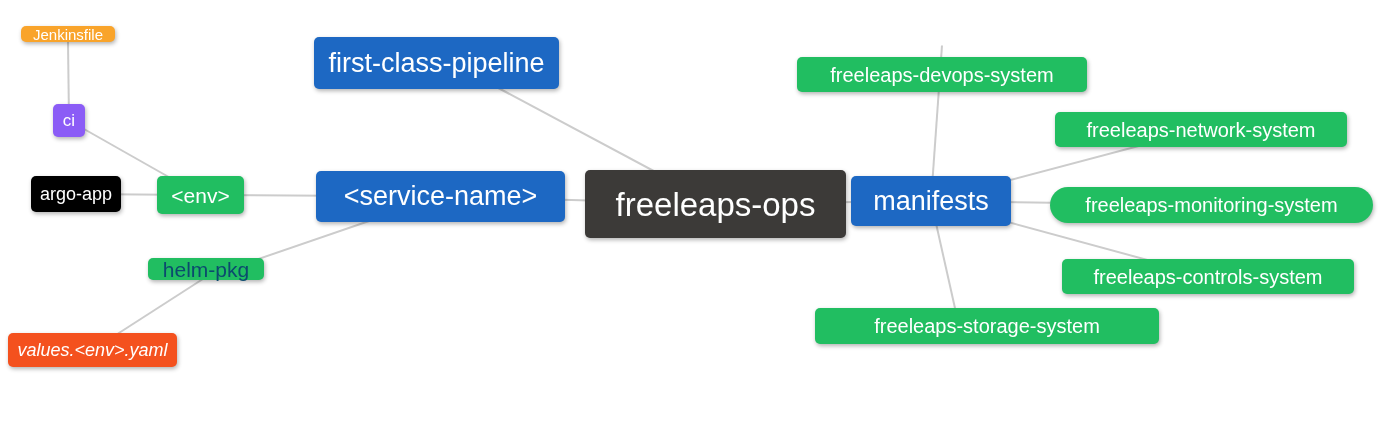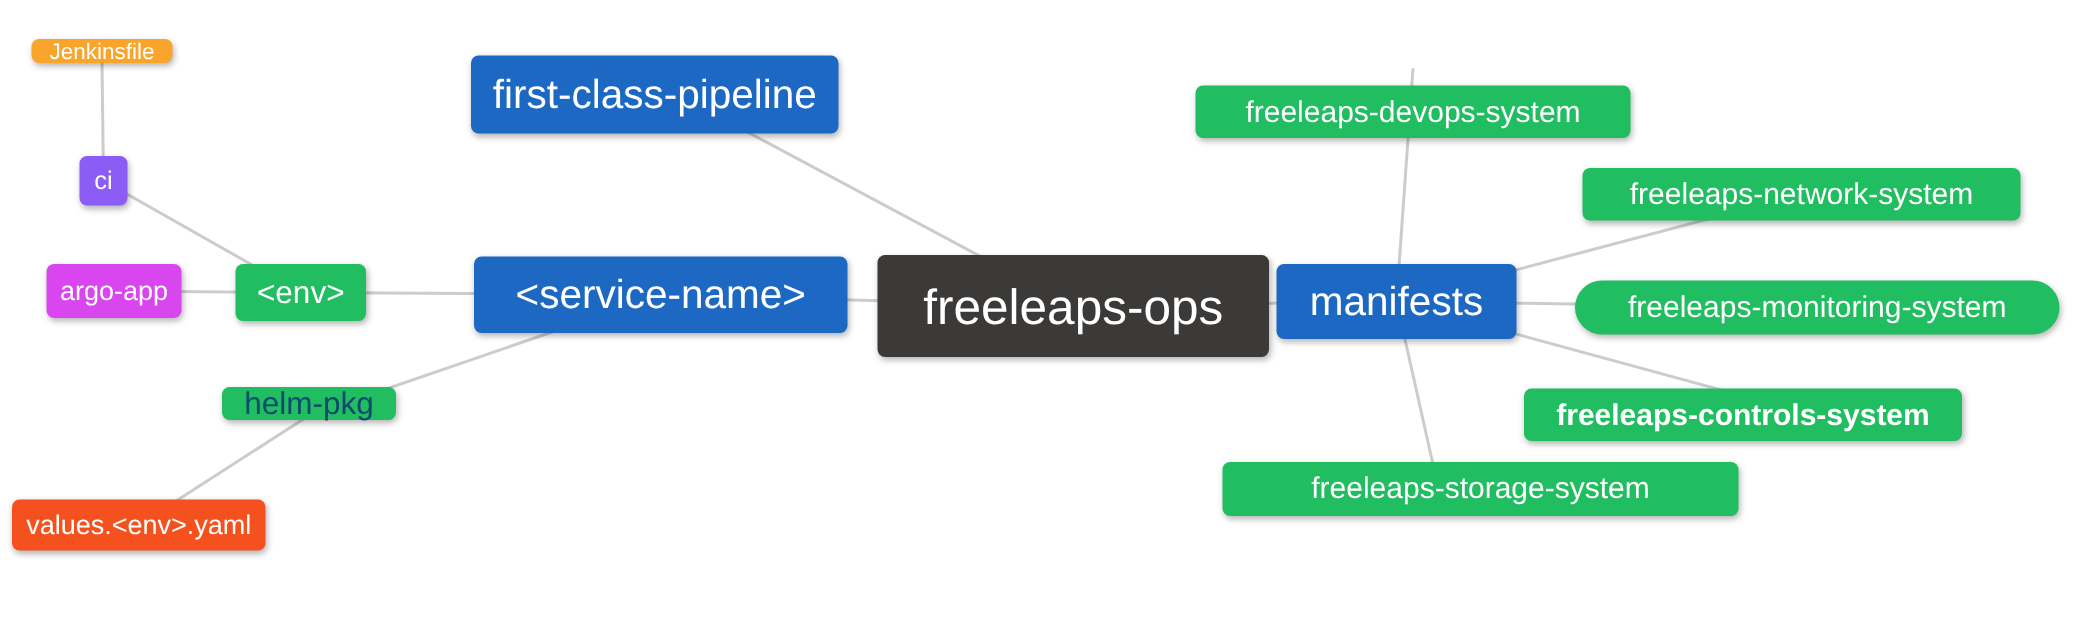--- a/index.html
+++ b/index.html
@@ -59,21 +59,21 @@
       <line x1="931" y1="201" x2="1208" y2="276.5" stroke="#cccccc" stroke-width="2"></line>
       <line x1="931" y1="201" x2="959" y2="326" stroke="#cccccc" stroke-width="2"></line>
     </svg>
 <div class="node" style="left: 585px; top: 170px; width: 261px; height: 68px; font-size: 33px; background: rgb(60, 58, 56); color: rgb(255, 255, 255);">freeleaps-ops</div>
     <div class="node" style="left: 314px; top: 37px; width: 245px; height: 52px; font-size: 27px; background: rgb(29, 104, 195); color: rgb(255, 255, 255);">first-class-pipeline</div>
     <div class="node" style="left: 316px; top: 171px; width: 249px; height: 51px; font-size: 27px; background: rgb(29, 104, 195); color: rgb(255, 255, 255);">&lt;service-name&gt;</div>
     <div class="node" style="left: 851px; top: 176px; width: 160px; height: 50px; font-size: 27px; background: rgb(29, 104, 195); color: rgb(255, 255, 255);">manifests</div>
     <div class="node" style="left: 157px; top: 176px; width: 87px; height: 38px; font-size: 21px; background: rgb(33, 190, 97); color: rgb(255, 255, 255);">&lt;env&gt;</div>
     <div class="node" style="left: 148px; top: 258px; width: 116px; height: 22px; font-size: 21px; background: rgb(33, 190, 97); color: #0c4a6e;">helm-pkg</div>
     <div class="node" style="left: 53px; top: 104px; width: 32px; height: 33px; font-size: 17px; background: #8b5cf6; color: rgb(255, 255, 255);">ci</div>
-    <div class="node" style="left: 31px; top: 176px; width: 90px; height: 36px; font-size: 18px; background: #d946ef; color: rgb(255, 255, 255);">argo-app</div>
-    <div class="node" style="left: 8px; top: 333px; width: 169px; height: 34px; font-size: 18px; background: rgb(244, 81, 30); color: rgb(255, 255, 255);">values.&lt;env&gt;.yaml</div>
+    <div class="node" style="left: 31px; top: 176px; width: 90px; height: 36px; font-size: 18px; background: #000000; color: rgb(255, 255, 255);">argo-app</div>
+    <div class="node" style="left: 8px; top: 333px; width: 169px; height: 34px; font-size: 18px; background: rgb(244, 81, 30); color: rgb(255, 255, 255); font-style: italic;">values.&lt;env&gt;.yaml</div>
     <div class="node" style="left: 21px; top: 26px; width: 94px; height: 16px; font-size: 15px; background: rgb(249, 164, 43); color: rgb(255, 255, 255);">Jenkinsfile</div>
     <div class="node" style="left: 797px; top: 28px; width: 290px; height: 35px; font-size: 20px; background: rgb(33, 190, 97); color: rgb(255, 255, 255); margin-top: 29px;">freeleaps-devops-system</div>
     <div class="node" style="left: 1055px; top: 112px; width: 292px; height: 35px; font-size: 20px; background: rgb(33, 190, 97); color: rgb(255, 255, 255);">freeleaps-network-system</div>
     <div class="node" style="left: 1050px; top: 187px; width: 323px; height: 36px; font-size: 20px; background: rgb(33, 190, 97); color: rgb(255, 255, 255); border-radius: 18px;">freeleaps-monitoring-system</div>
-    <div class="node" style="left: 1016px; top: 259px; width: 292px; height: 35px; font-size: 20px; background: rgb(33, 190, 97); color: rgb(255, 255, 255); font-weight: bold;">freeleaps-controls-system</div>
+    <div class="node" style="left: 1062px; top: 259px; width: 292px; height: 35px; font-size: 20px; background: rgb(33, 190, 97); color: rgb(255, 255, 255);">freeleaps-controls-system</div>
     <div class="node" style="left: 815px; top: 308px; width: 344px; height: 36px; font-size: 20px; background: rgb(33, 190, 97); color: rgb(255, 255, 255);">freeleaps-storage-system</div>
   </div>
 
 </body></html>

